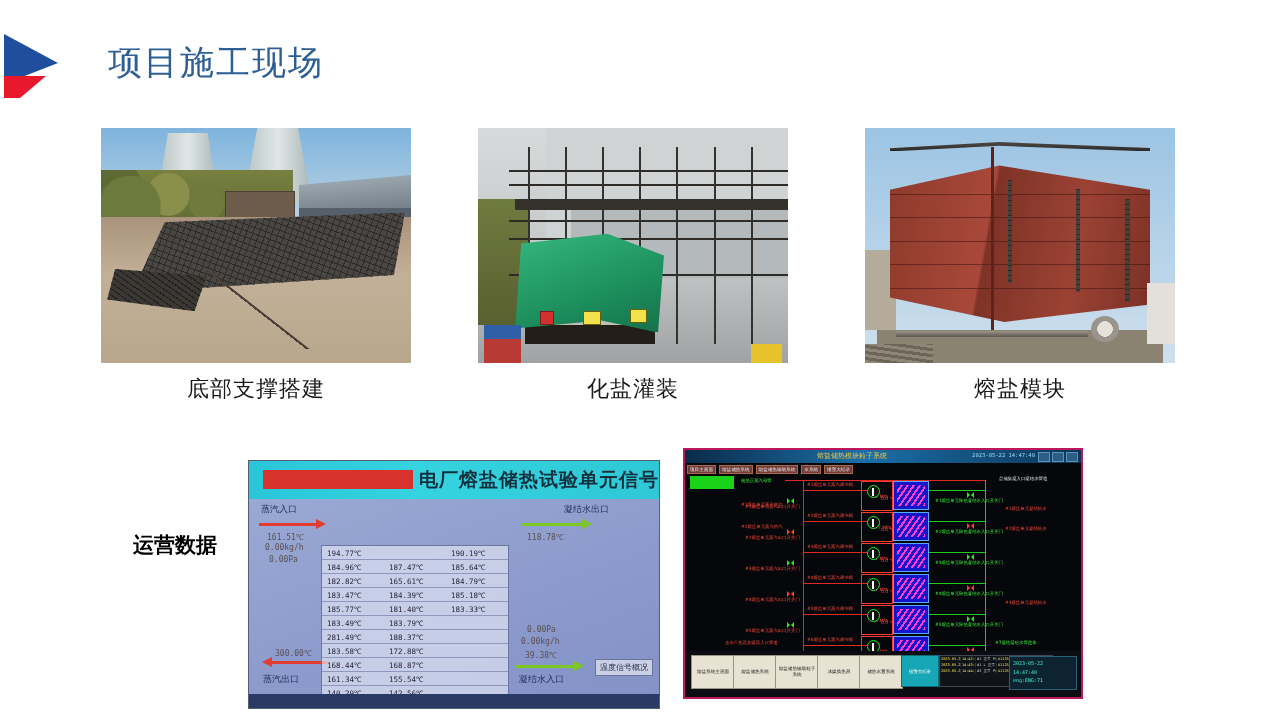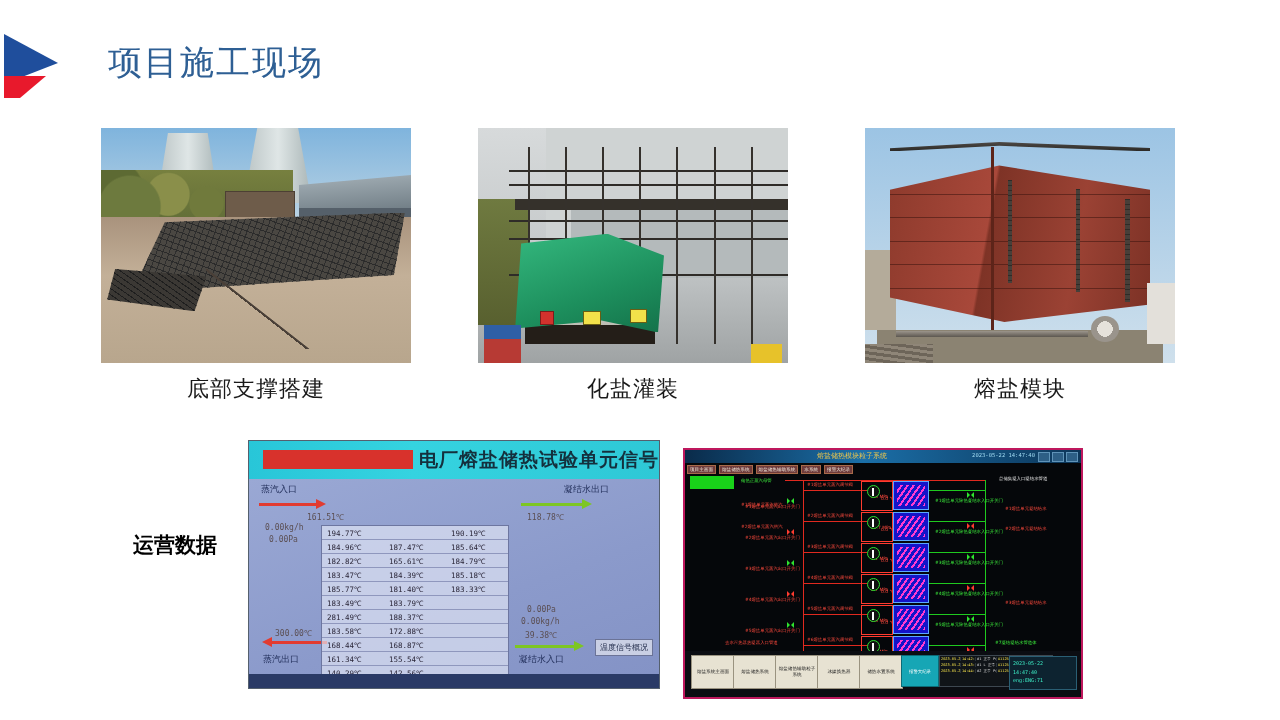--- a/index.html
+++ b/index.html
@@ -113,21 +113,21 @@
 
   
   .ops-label{
     position:absolute;left:100px;top:530px;width:150px;
     font-family:"DejaVu Sans","Liberation Sans",sans-serif;
     font-size:21px;font-weight:700;color:#000;line-height:1.45;text-align:center;
   }
   .ops-label .l2{padding-left:22px;}
 
   
-  .hmi1{position:absolute;left:248px;top:440px;width:410px;height:247px;
+  .hmi1{position:absolute;left:248px;top:460px;width:410px;height:247px;
     background:#8b5cf6;overflow:hidden;border:1px solid #55606e;}
   .hmi1-band{position:absolute;left:0;top:0;width:100%;height:38px;
     background:linear-gradient(90deg,#28c6d8,#35d3e0 40%,#2ec8d6);}
   .hmi1-redact{position:absolute;left:14px;top:9px;width:150px;height:19px;
     background:#d8322c;}
   .hmi1-title{position:absolute;left:170px;top:6px;font-size:19px;font-weight:700;
     color:#14303d;font-family:"DejaVu Sans","Liberation Sans",sans-serif;letter-spacing:1px;
     white-space:nowrap;}
   .hmi1-body{position:absolute;left:0;top:38px;width:100%;height:195px;
     background:linear-gradient(160deg,#9aa8d4,#8b9acb 60%,#8493c6);}
@@ -313,21 +313,21 @@
     <div class="hmi1-redact"></div>
     <div class="hmi1-title">电厂熔盐储热试验单元信号</div>
   </div>
 
   <div class="hmi1-body">
 
     <div class="hmi-lbl" style="left:12px;top:4px;">蒸汽入口</div>
     <div class="arrow red r" style="left:10px;top:24px;width:58px;">
         <span class="head"></span>
       </div>
-    <div class="hmi-val" style="left:18px;top:32px;margin-left:40px;">161.51℃</div>
+    <div class="hmi-val" style="left:18px;top:32px;">161.51℃</div>
     <div class="hmi-val" style="left:16px;top:44px;">0.00kg/h</div>
     <div class="hmi-val" style="left:20px;top:56px;">0.00Pa</div>
 
     <div class="hmi-lbl" style="left:282px;top:4px;margin-left:33px;">凝结水出口</div>
     <div class="arrow green r" style="left:272px;top:24px;width:62px;">
         <span class="head"></span>
       </div>
     <div class="hmi-val" style="left:278px;top:32px;">118.78℃</div>
 
     <div class="arrow red l" style="left:22px;top:162px;width:56px;">

